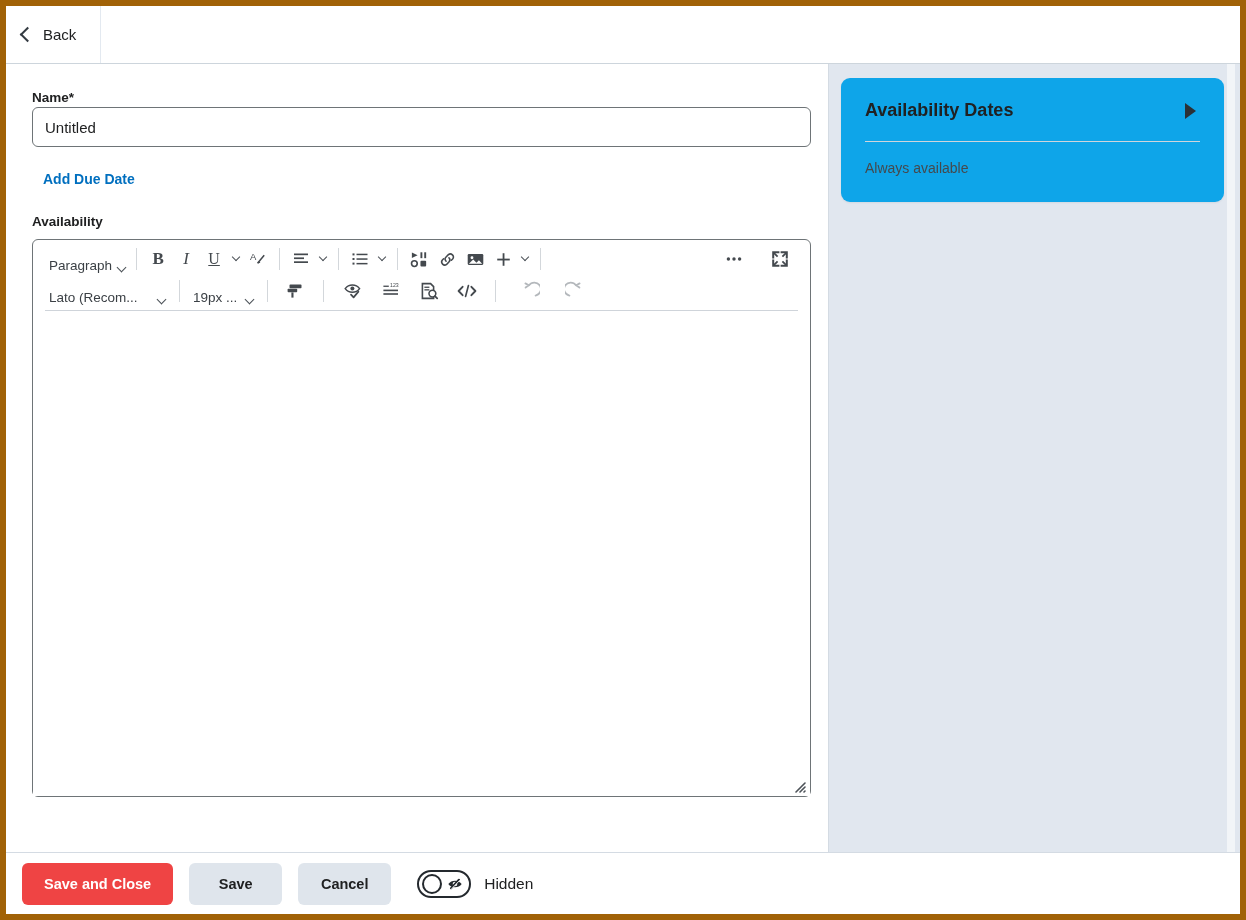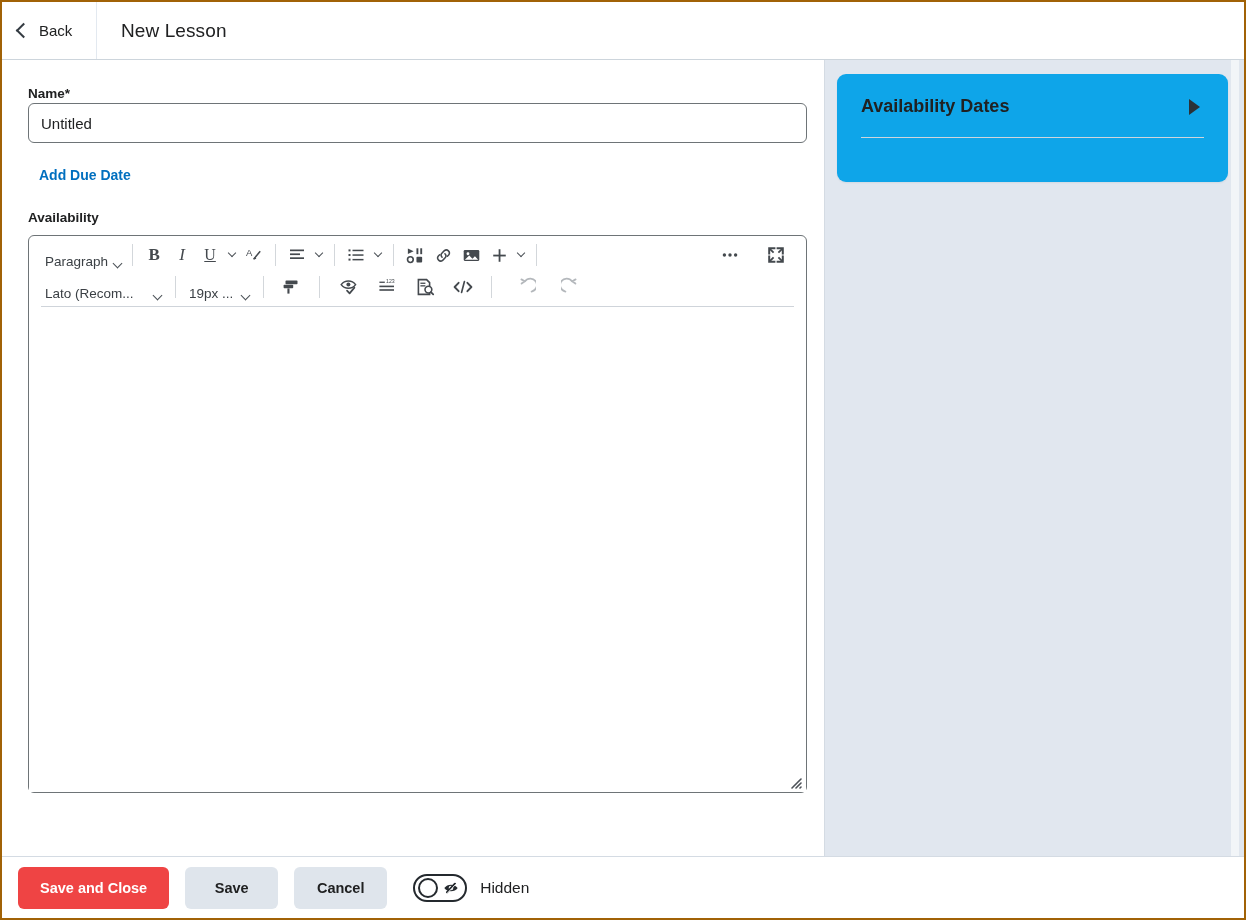--- a/index.html
+++ b/index.html
@@ -7,21 +7,21 @@
     width: 1246px; height: 920px;
     font-family: "Liberation Sans", sans-serif;
     background: #ffffff;
     overflow: hidden;
     color: #202122;
   }
   .app {
     position: relative;
     width: 1246px; height: 920px;
     display: flex; flex-direction: column;
-    border: 2px solid #a16207;
+    border: 6px solid #a16207;
     background: #ffffff;
   }
 
   
   .header {
     height: 58px;
     flex: 0 0 58px;
     display: flex; align-items: stretch;
     background: #ffffff;
     border-bottom: 1px solid #cdd5dc;
@@ -294,21 +294,20 @@
 </head>
 <body>
 
 <div class="app">
 
   <div class="header">
     <div class="back-btn">
       <span class="chev-left"></span>
       <span>Back</span>
     </div>
-    <div class="page-title">New Lesson</div>
   </div>
 
   <div class="body-area">
 
     <div class="main-col">
 
       <div class="field-label">
         <span>Name</span><span class="req">*</span>
       </div>
 
@@ -530,20 +529,21 @@
       </div>
     </div>
 
     <div class="side-col">
       <div class="card">
         <div class="card-head">
           <span class="card-title">Availability Dates</span>
           <span class="tri-right"></span>
         </div>
         <div class="card-rule"></div>
+        <div class="card-text">Always available</div>
       </div>
       <div class="side-scroll"></div>
     </div>
   </div>
 
   <div class="footer">
     <button class="btn btn-primary">Save and Close</button>
     <button class="btn btn-secondary">Save</button>
     <button class="btn btn-secondary">Cancel</button>
 

